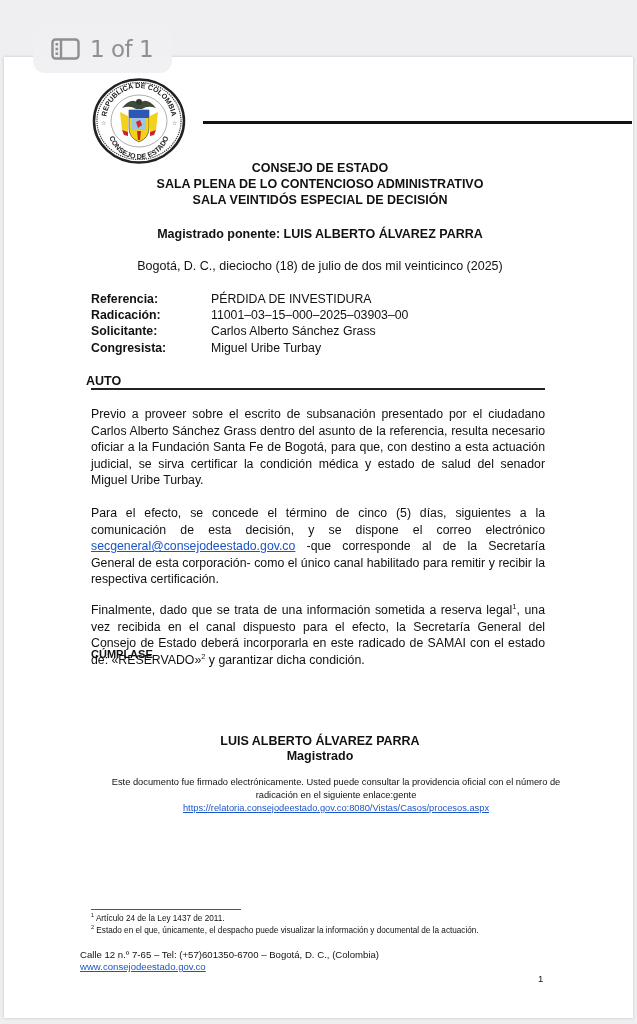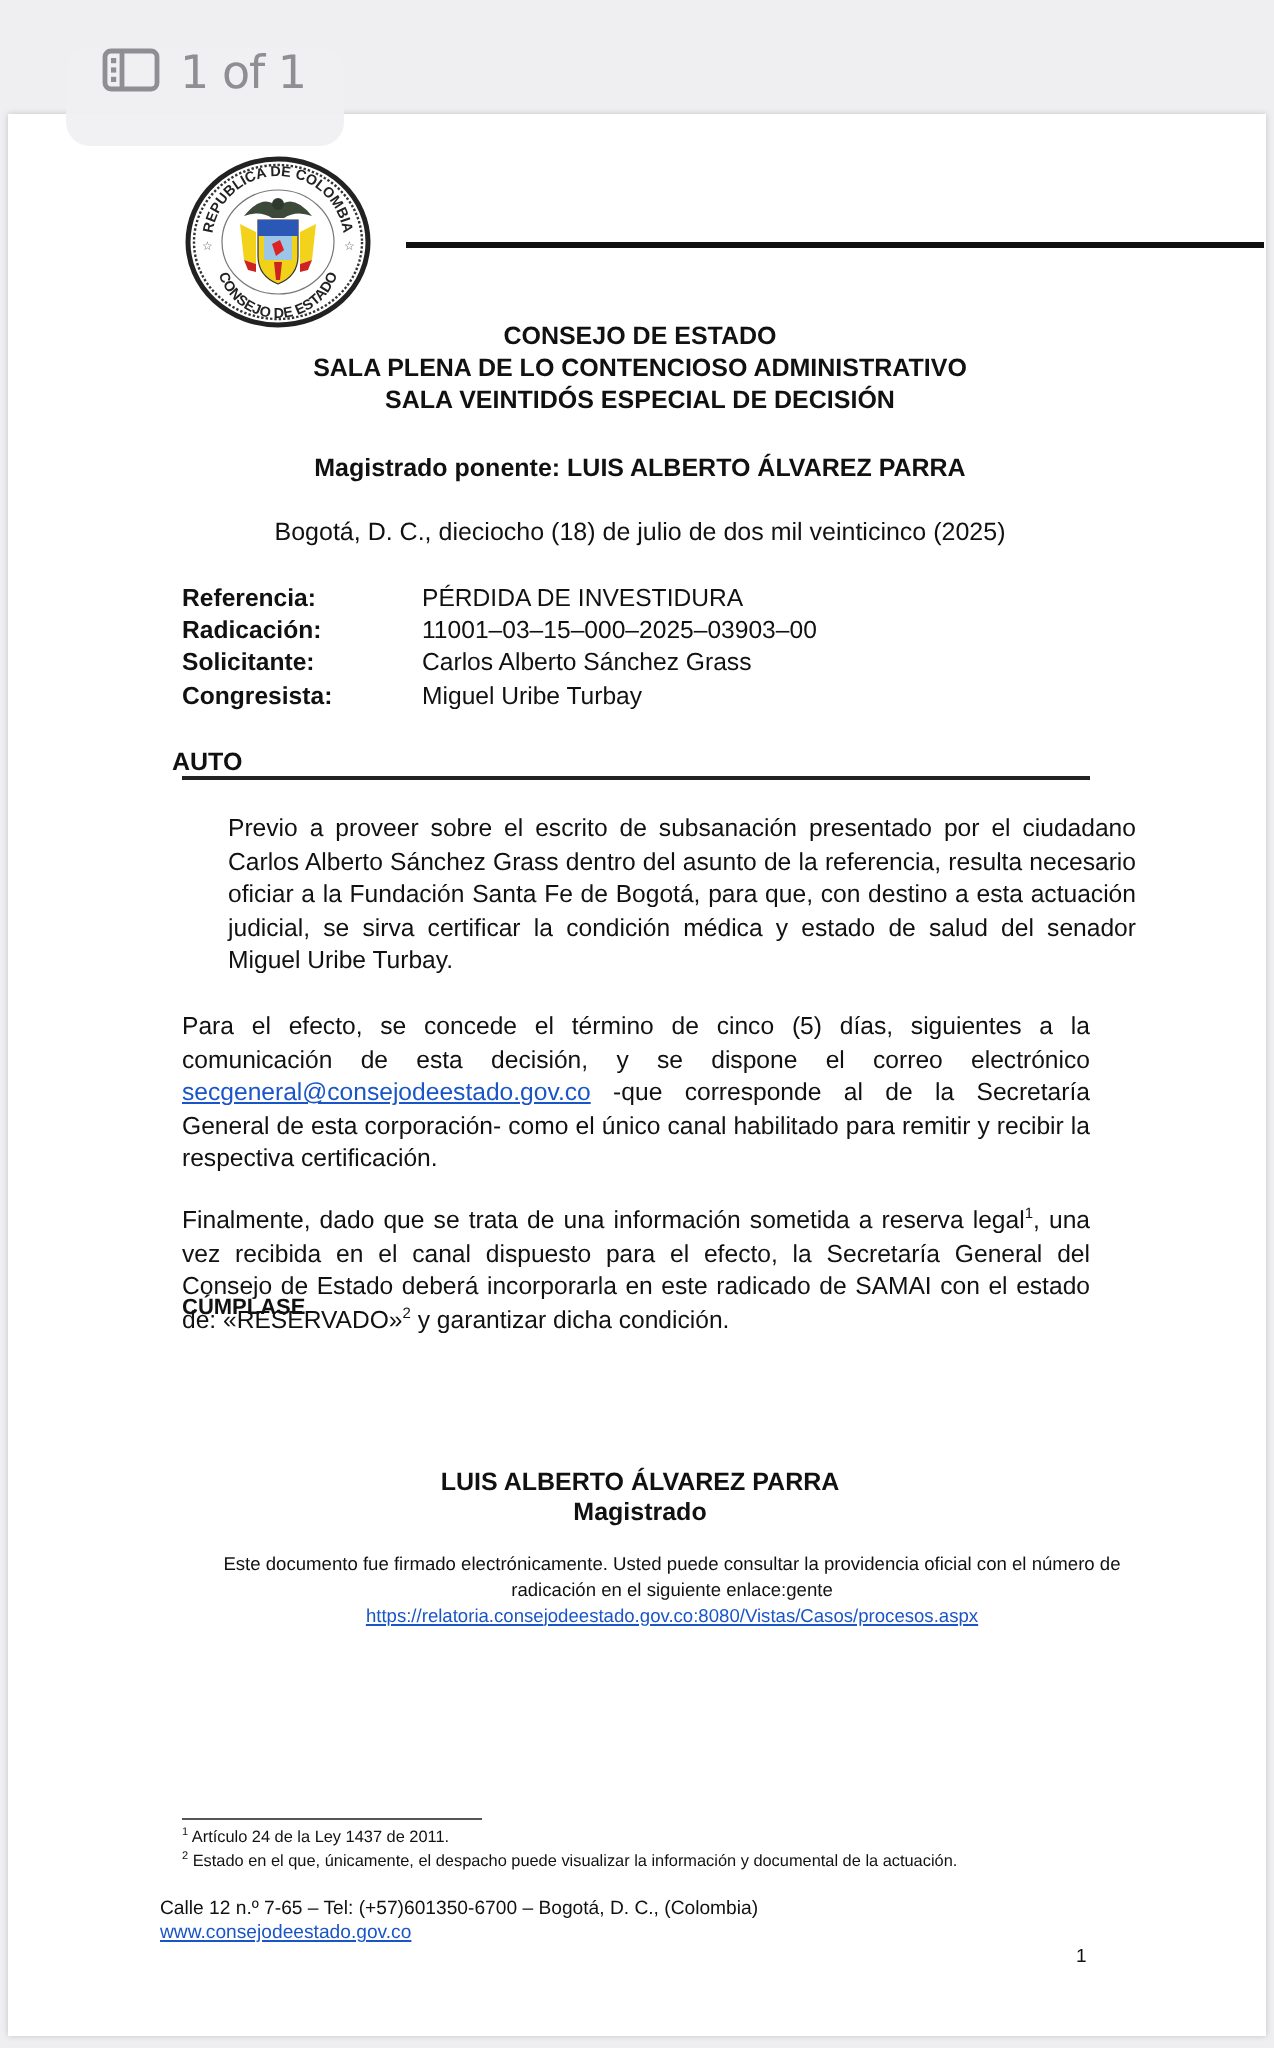--- a/index.html
+++ b/index.html
@@ -12,21 +12,21 @@
     .viewer { position: relative; width: 637px; height: 1024px; background: #efeff2; }
     .page {
       position: absolute; left: 4px; top: 57px; width: 629px; height: 961px;
       background: #ffffff;
       box-shadow: 0 0 3px rgba(0,0,0,0.18);
     }
     .page-pill {
       position: absolute; left: 33px; top: 24px; width: 139px; height: 49px;
       background: rgba(240,240,242,0.92);
       border-radius: 12px;
-      display: flex; align-items: flex-start; gap: 10px; padding-left: 18px;
+      display: flex; align-items: center; gap: 10px; padding-left: 18px;
       z-index: 5; cursor: pointer;
     }
     .pill-icon { width: 29px; height: 22px; position: relative; }
     .pill-icon svg { display: block; }
     .pill-text { font-size: 23px; color: #8e8e93; letter-spacing: -0.5px; font-family: "DejaVu Sans", sans-serif; }
 
     .seal { position: absolute; left: 92px; top: 78px; width: 94px; height: 86px; }
     .header-rule { position: absolute; left: 203px; top: 121px; width: 429px; height: 3px; background: #111; }
 
     .center { position: absolute; left: 80px; width: 480px; text-align: center; }
@@ -41,21 +41,21 @@
     .ref-row { display: flex; }
     .ref-label { width: 120px; font-weight: bold; }
 
     .auto-head { position: absolute; left: 86px; top: 374px; font-size: 12.5px; font-weight: bold; }
     .auto-rule { position: absolute; left: 91px; top: 388px; width: 454px; height: 2px; background: #222; }
 
     .para {
       position: absolute; left: 91px; width: 454px;
       font-size: 12.3px; line-height: 16.6px; text-align: justify;
     }
-    .p1 { top: 406px; margin-left: 23px; }
+    .p1 { top: 406px; }
     .p2 { top: 505px; }
     .p3 { top: 602px; }
     .para a { color: #1a55c8; text-decoration: underline; }
     sup { font-size: 7.5px; line-height: 0; vertical-align: super; }
 
     .cumplase { position: absolute; left: 91px; top: 648px; font-size: 11px; font-weight: bold; }
 
     .sign-name { top: 734px; font-size: 12.5px; font-weight: bold; line-height: 15px; }
     .sign-role { top: 749px; font-size: 12.5px; font-weight: bold; line-height: 15px; }
 

